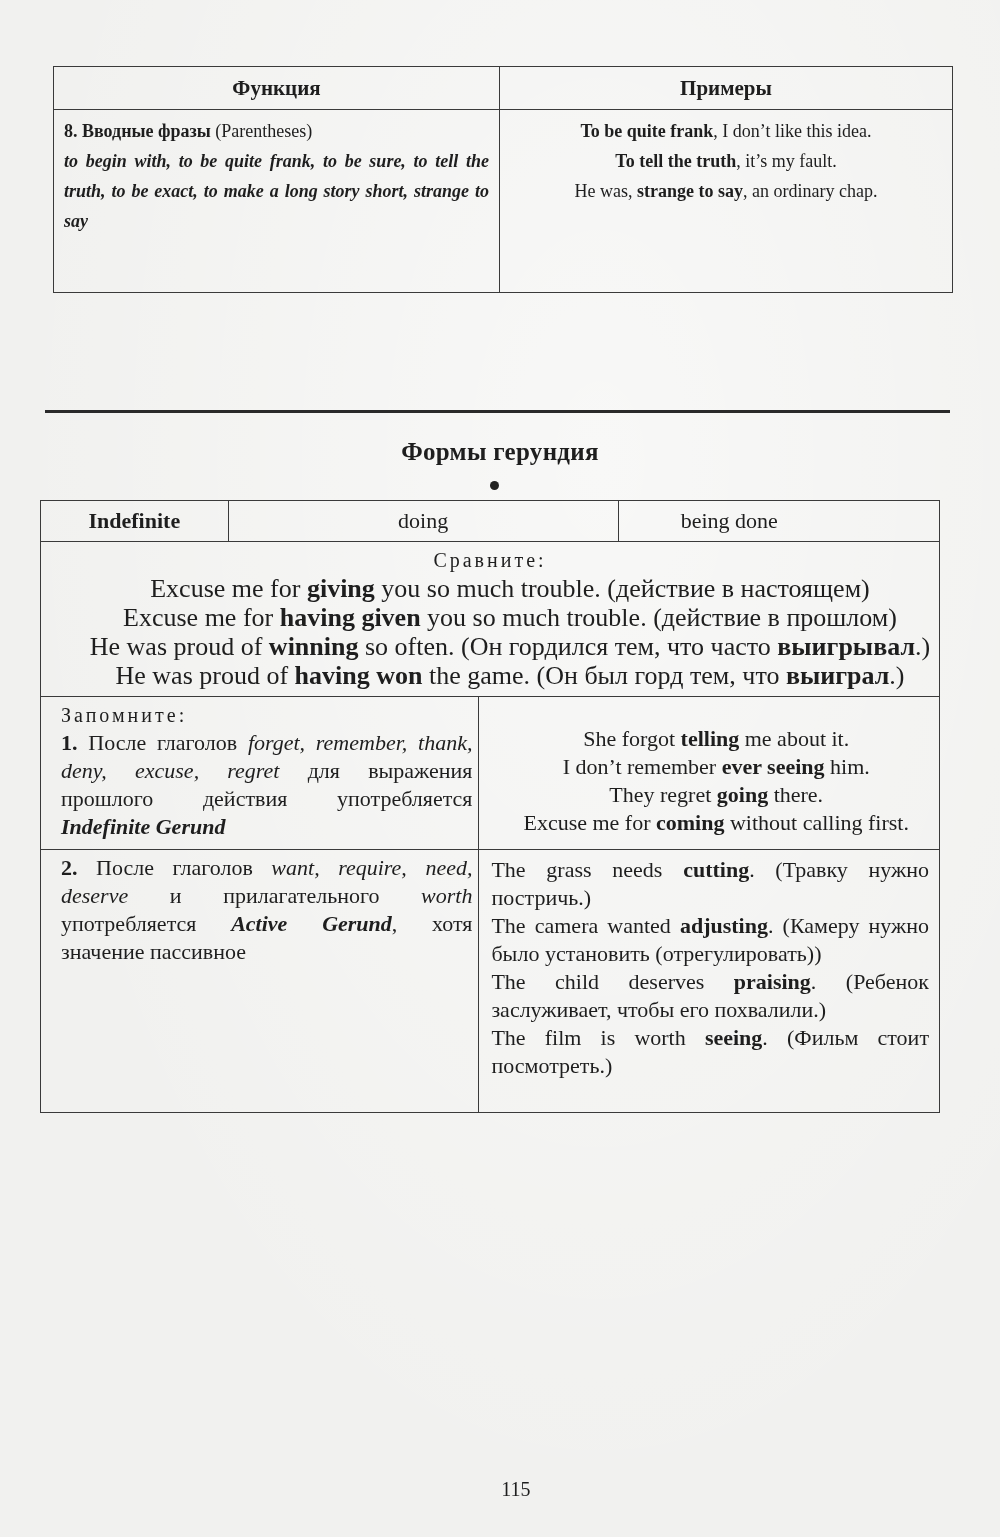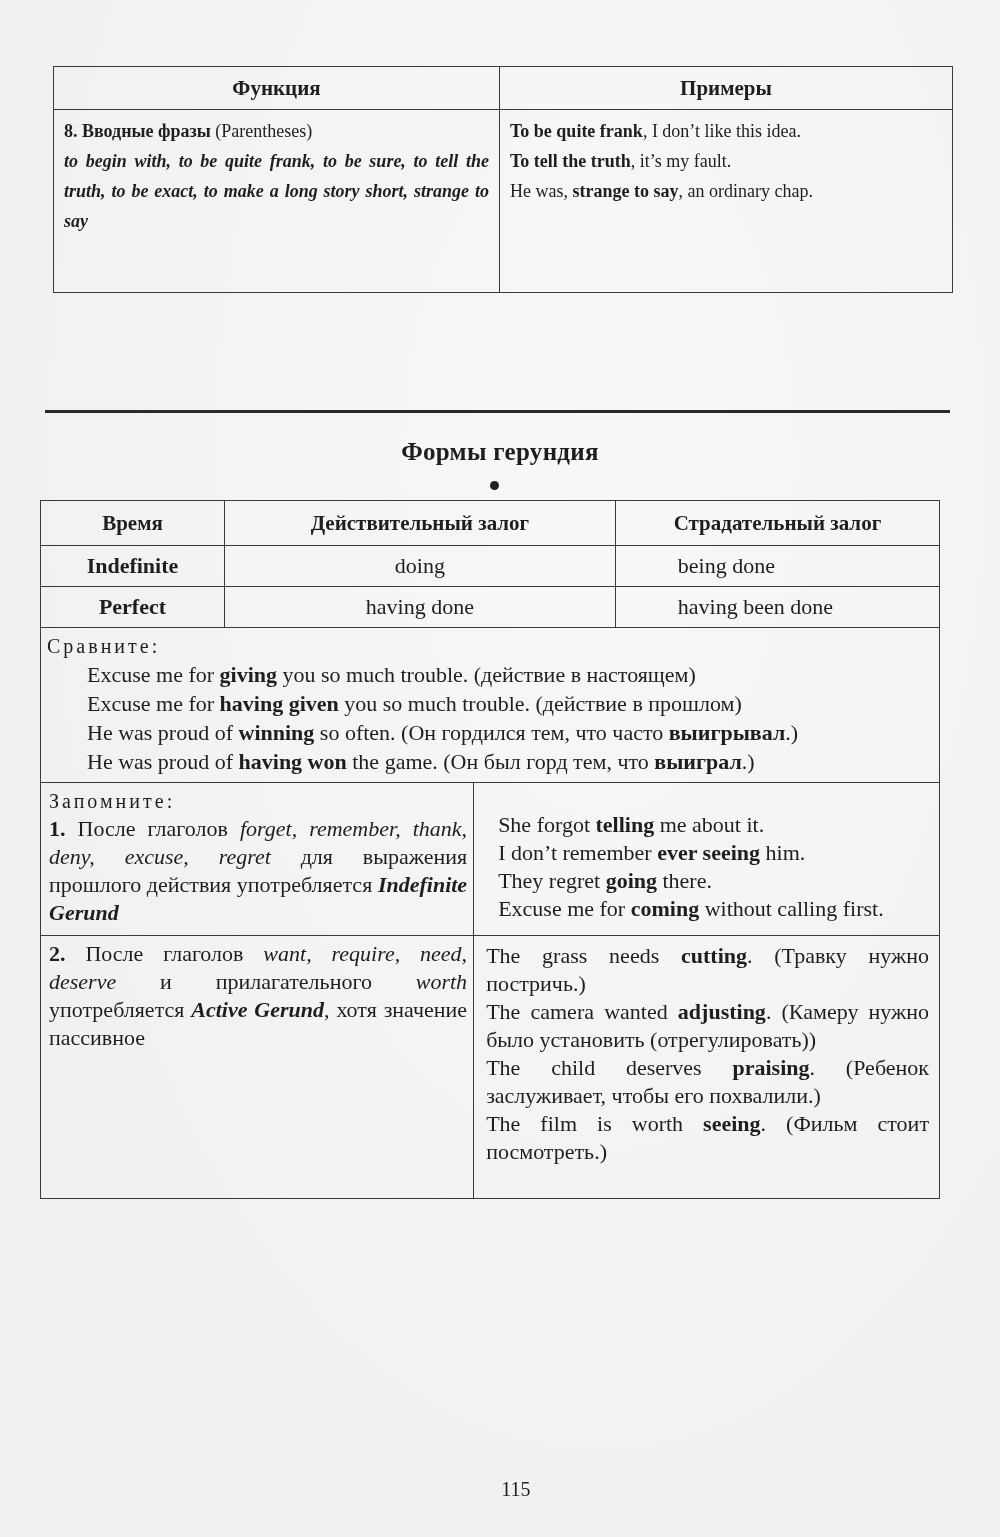--- a/index.html
+++ b/index.html
@@ -22,20 +22,21 @@
         radial-gradient(ellipse at 60% 30%, rgba(255,255,255,0.5), rgba(235,235,232,0) 70%),
         #f1f1ef;
     }
     table {
       border-collapse: collapse;
       position: absolute;
     }
     td, th {
       border: 1.6px solid #3a3a3a;
       vertical-align: top;
+      text-align: center;
     }
     
     #functions-table {
       left: 53px;
       top: 66px;
       width: 900px;
     }
     #functions-table th {
       font-weight: bold;
       font-size: 21px;
@@ -122,26 +123,26 @@
     }
     .compare-cell {
       padding: 4px 6px 6px 6px;
     }
     .spaced-label {
       letter-spacing: 3px;
       font-size: 20px;
     }
     .compare-lines {
       padding-left: 40px;
-      font-size: 22px;
+      font-size: 26px;
       line-height: 29px;
       font-family: Liberation Serif, serif;
     }
     .remember-left {
-      padding: 4px 6px 8px 8px;
+      padding: 4px 6px 8px 20px;
       font-size: 22px;
       line-height: 30px;
       text-align: justify;
       width: 425px;
     }
     .remember-right {
       padding: 28px 10px 8px 24px;
       font-size: 22px;
       line-height: 28px;
     }
@@ -195,34 +196,24 @@
 <div class="section-dot"></div>
 
 <table id="gerund-table">
   <colgroup>
     <col style="width:180px">
     <col style="width:245px">
     <col style="width:145px">
     <col style="width:330px">
   </colgroup>
   <tbody>
-      <tr>
-    <td class="hdr">Время</td>
-    <td class="hdr" colspan="2">Действительный залог</td>
-    <td class="hdr">Страдательный залог</td>
-  </tr>
   <tr>
     <td class="rowlabel">Indefinite</td>
     <td class="form" colspan="2">doing</td>
     <td class="form passive">being done</td>
-  </tr>
-  <tr>
-    <td class="rowlabel">Perfect</td>
-    <td class="form" colspan="2">having done</td>
-    <td class="form passive">having been done</td>
   </tr>
   <tr>
     <td colspan="4" class="compare-cell">
       <div class="spaced-label">Сравните:</div>
       <div class="compare-lines">
         <div><span>Excuse me for </span><span class="b">giving</span><span> you so much trouble. (действие в настоящем)</span></div>
         <div><span>Excuse me for </span><span class="b">having given</span><span> you so much trouble. (действие в прошлом)</span></div>
         <div><span>He was proud of </span><span class="b">winning</span><span> so often. (Он гордился тем, что часто </span><span class="b">выигрывал</span><span>.)</span></div>
         <div><span>He was proud of </span><span class="b">having won</span><span> the game. (Он был горд тем, что </span><span class="b">выиграл</span><span>.)</span></div>
       </div>

